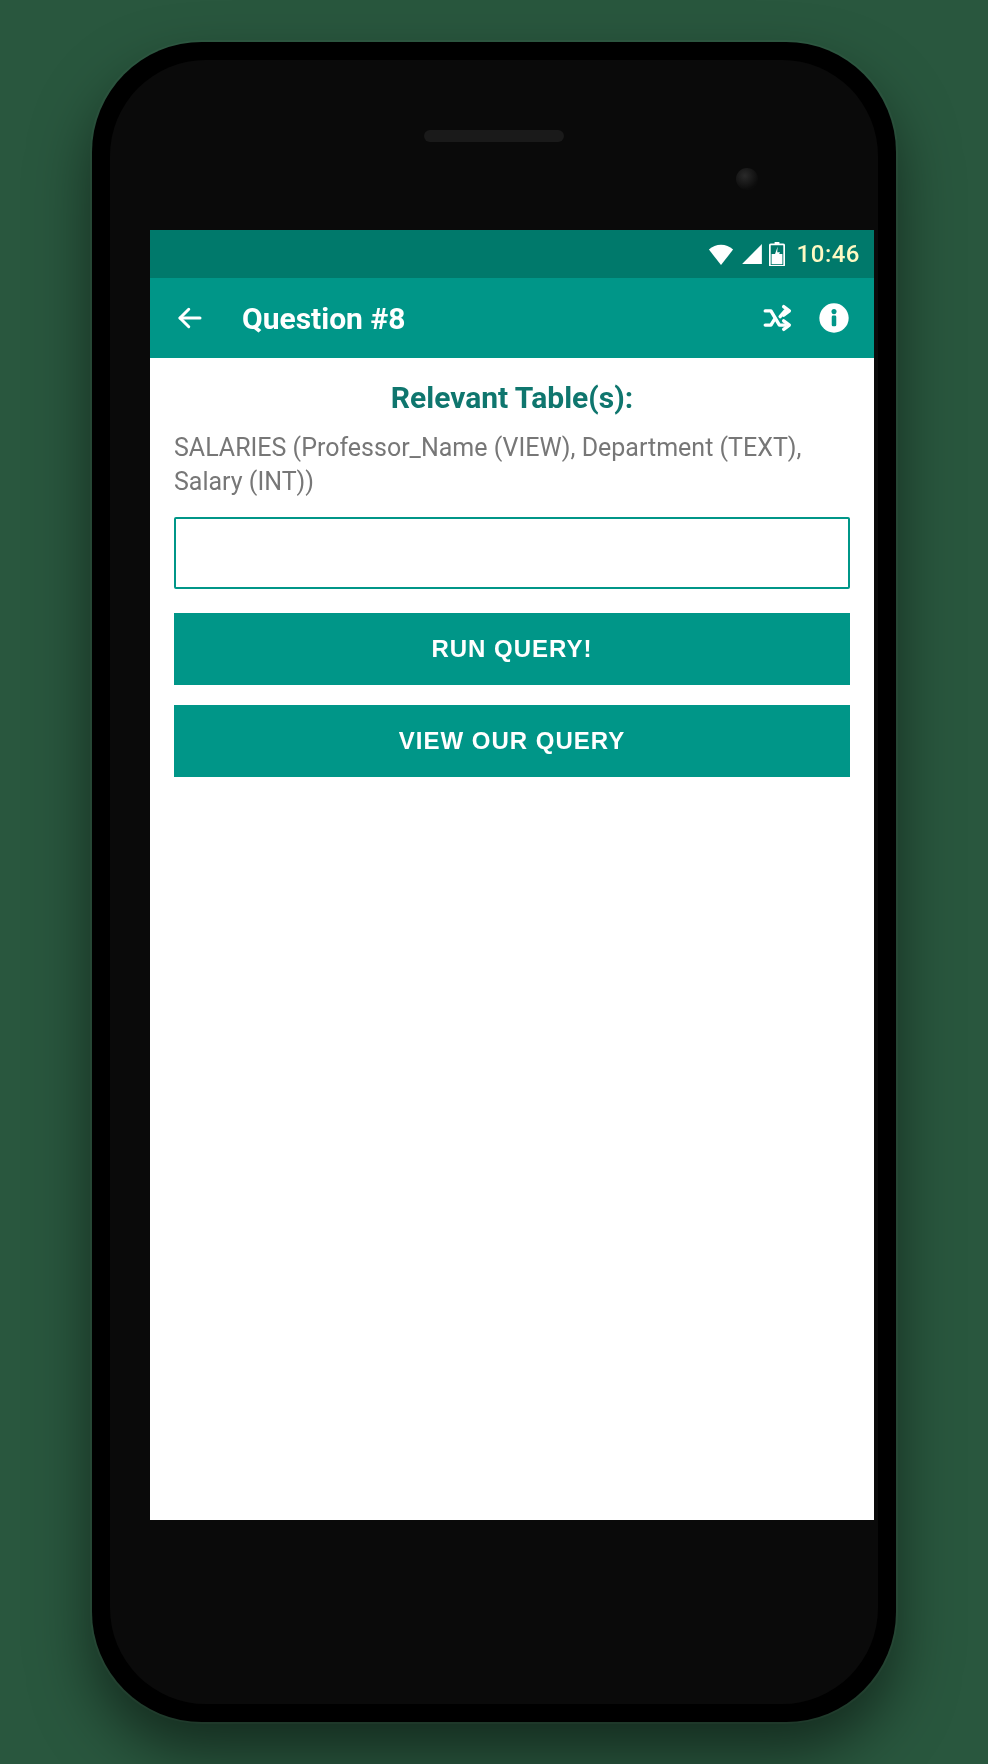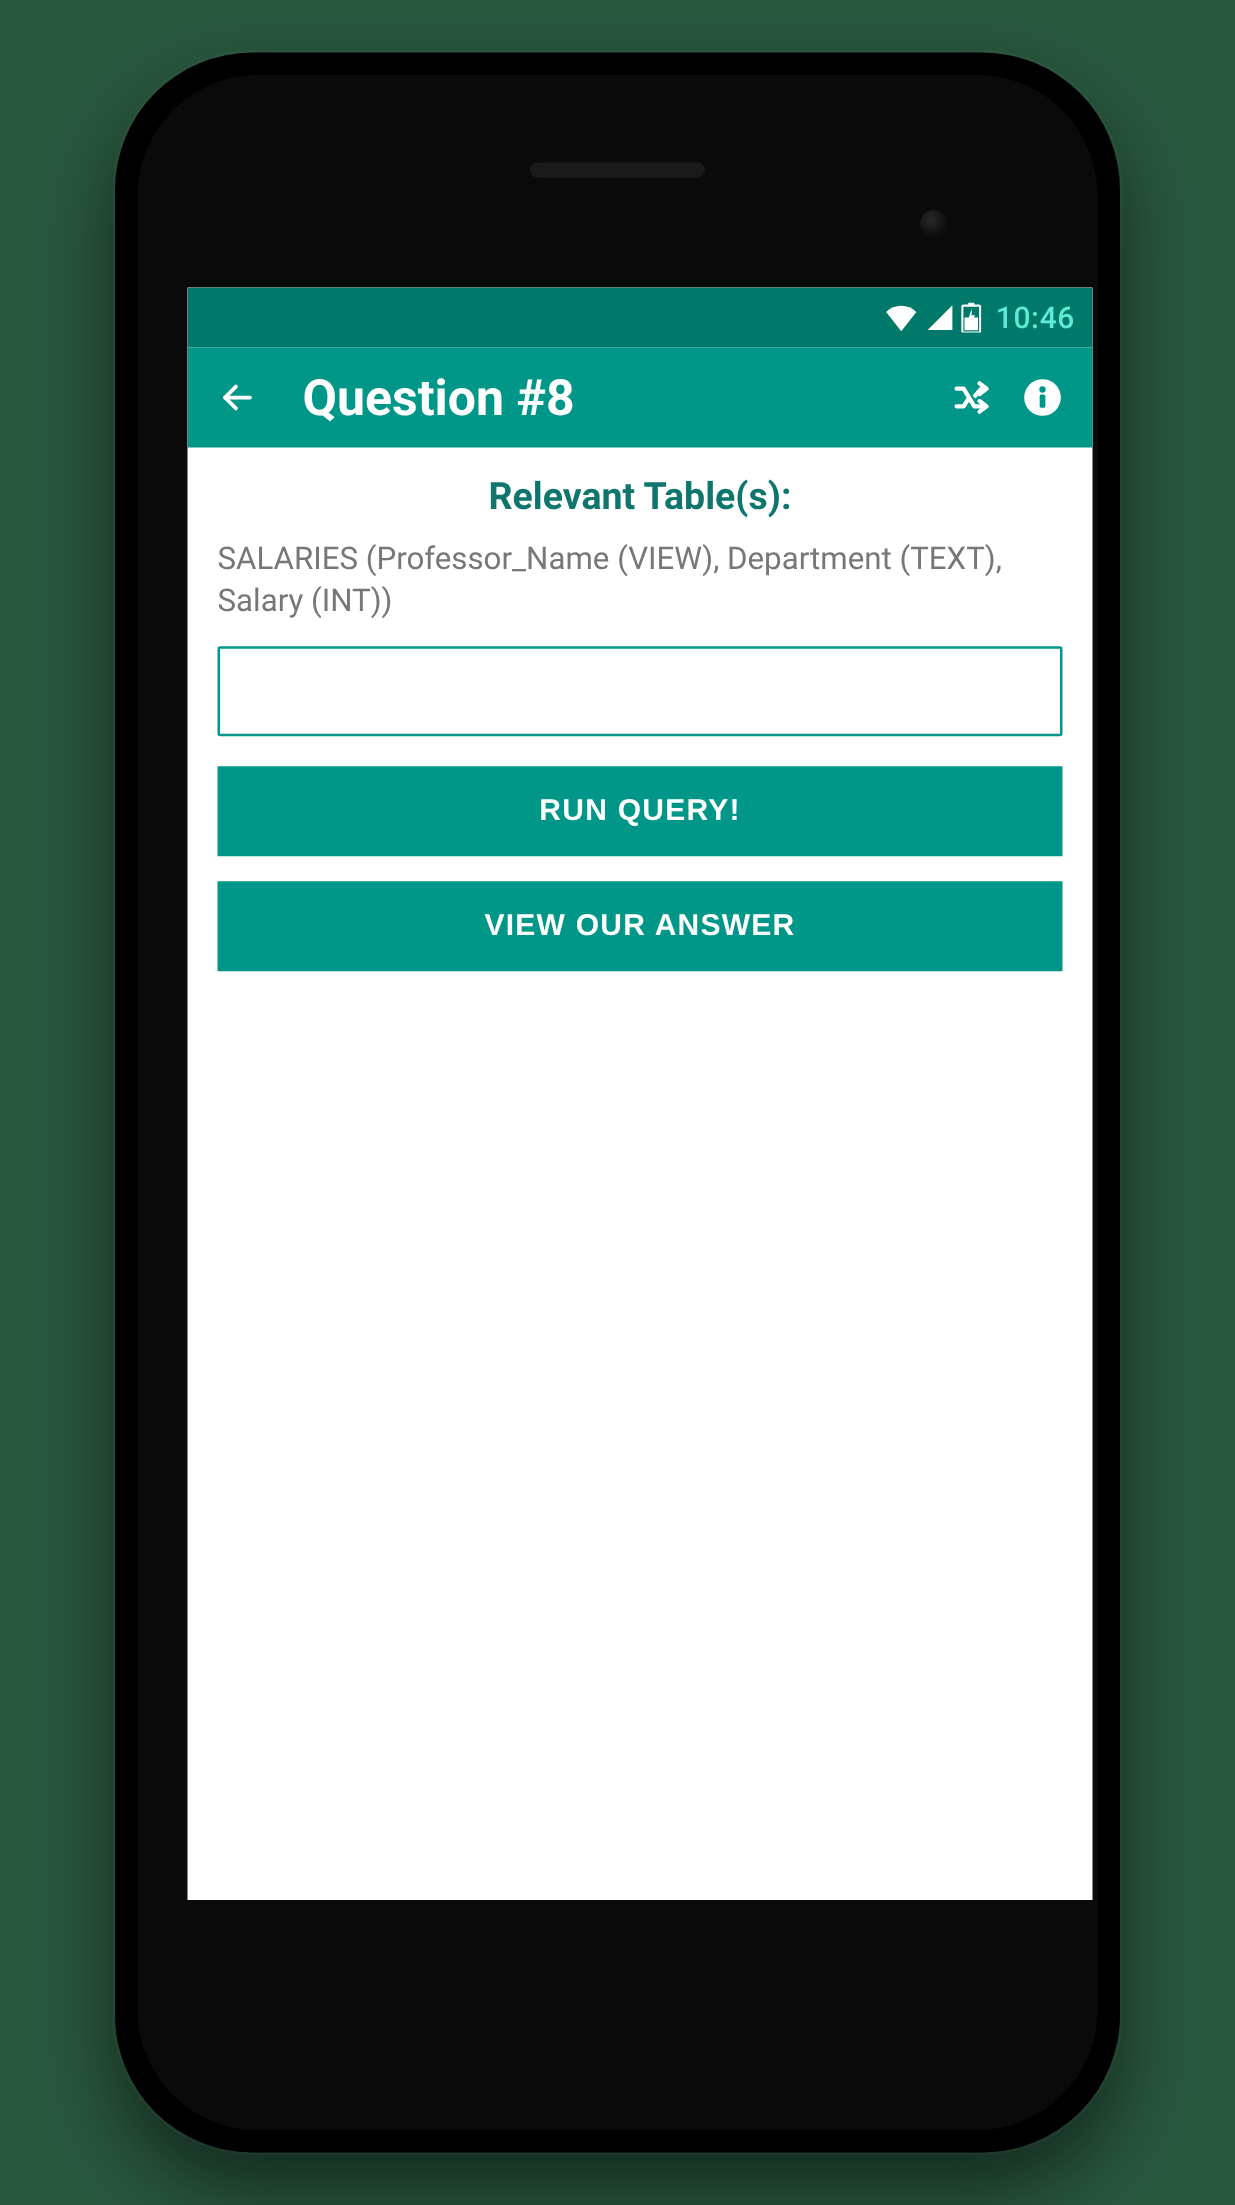--- a/index.html
+++ b/index.html
@@ -50,21 +50,21 @@
     width: 724px;
     height: 1290px;
     background: #fff;
     overflow: hidden;
   }
 
   
   .status-bar {
     height: 48px;
     background: #00796b;
-    color: #5eead4;
+    color: #fef9c3;
     display: flex;
     align-items: center;
     justify-content: flex-end;
     padding: 0 14px;
     gap: 6px;
     font-size: 24px;
   }
   .status-icons { display: flex; align-items: center; gap: 6px; }
   .status-time { font-weight: 500; letter-spacing: 0.5px; margin-left: 6px; }
 
@@ -76,21 +76,21 @@
     display: flex;
     align-items: center;
     padding: 0 12px;
   }
   .app-bar .back-btn {
     width: 56px; height: 56px;
     display: flex; align-items: center; justify-content: center;
     cursor: pointer;
   }
   .app-bar .title {
-    font-size: 40px;
+    font-size: 30px;
     font-weight: 700;
     margin-left: 24px;
     flex: 1;
   }
   .app-bar .action-btn {
     width: 56px; height: 56px;
     display: flex; align-items: center; justify-content: center;
     cursor: pointer;
   }
 
@@ -215,19 +215,19 @@
         </div>
 
         <div class="content">
           <div class="section-title">Relevant Table(s):</div>
           <div class="schema-text">SALARIES (Professor_Name (VIEW), Department (TEXT), Salary (INT))</div>
 
           <input type="text" class="query-input" autofocus="" value="" style="">
 
           <button class="btn">RUN QUERY!</button>
 
-          <button class="btn">VIEW OUR ANSWER</button>
+          <button class="btn">VIEW OUR QUERY</button>
         </div>
 
       </div>
     </div>
   </div>
 </div>
 
 </body></html>

